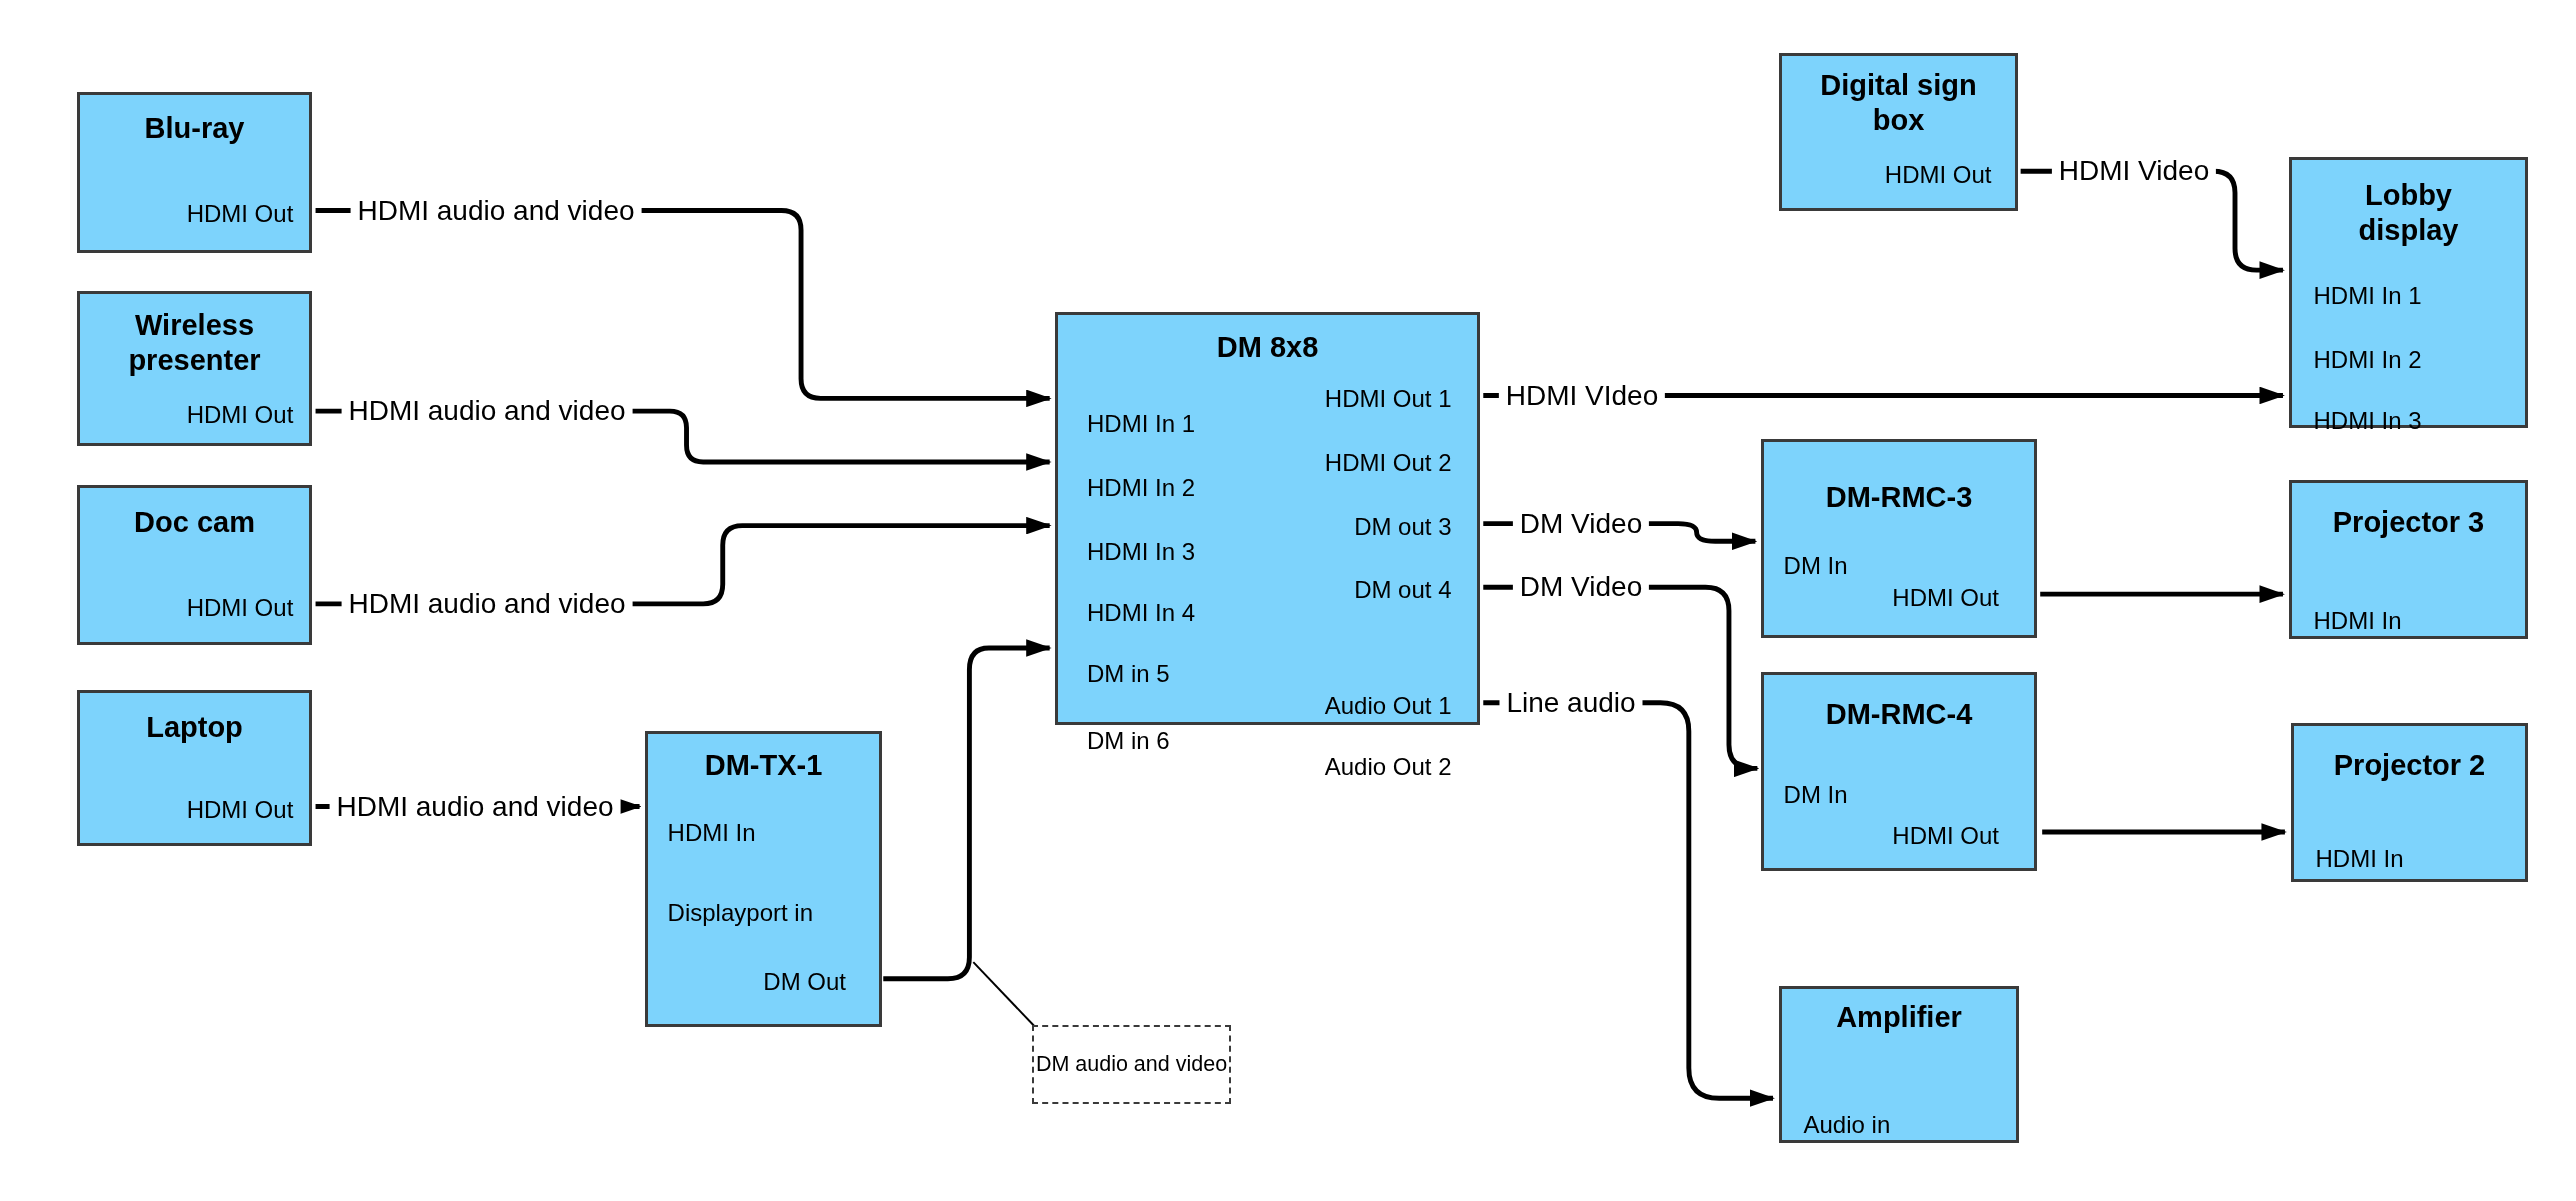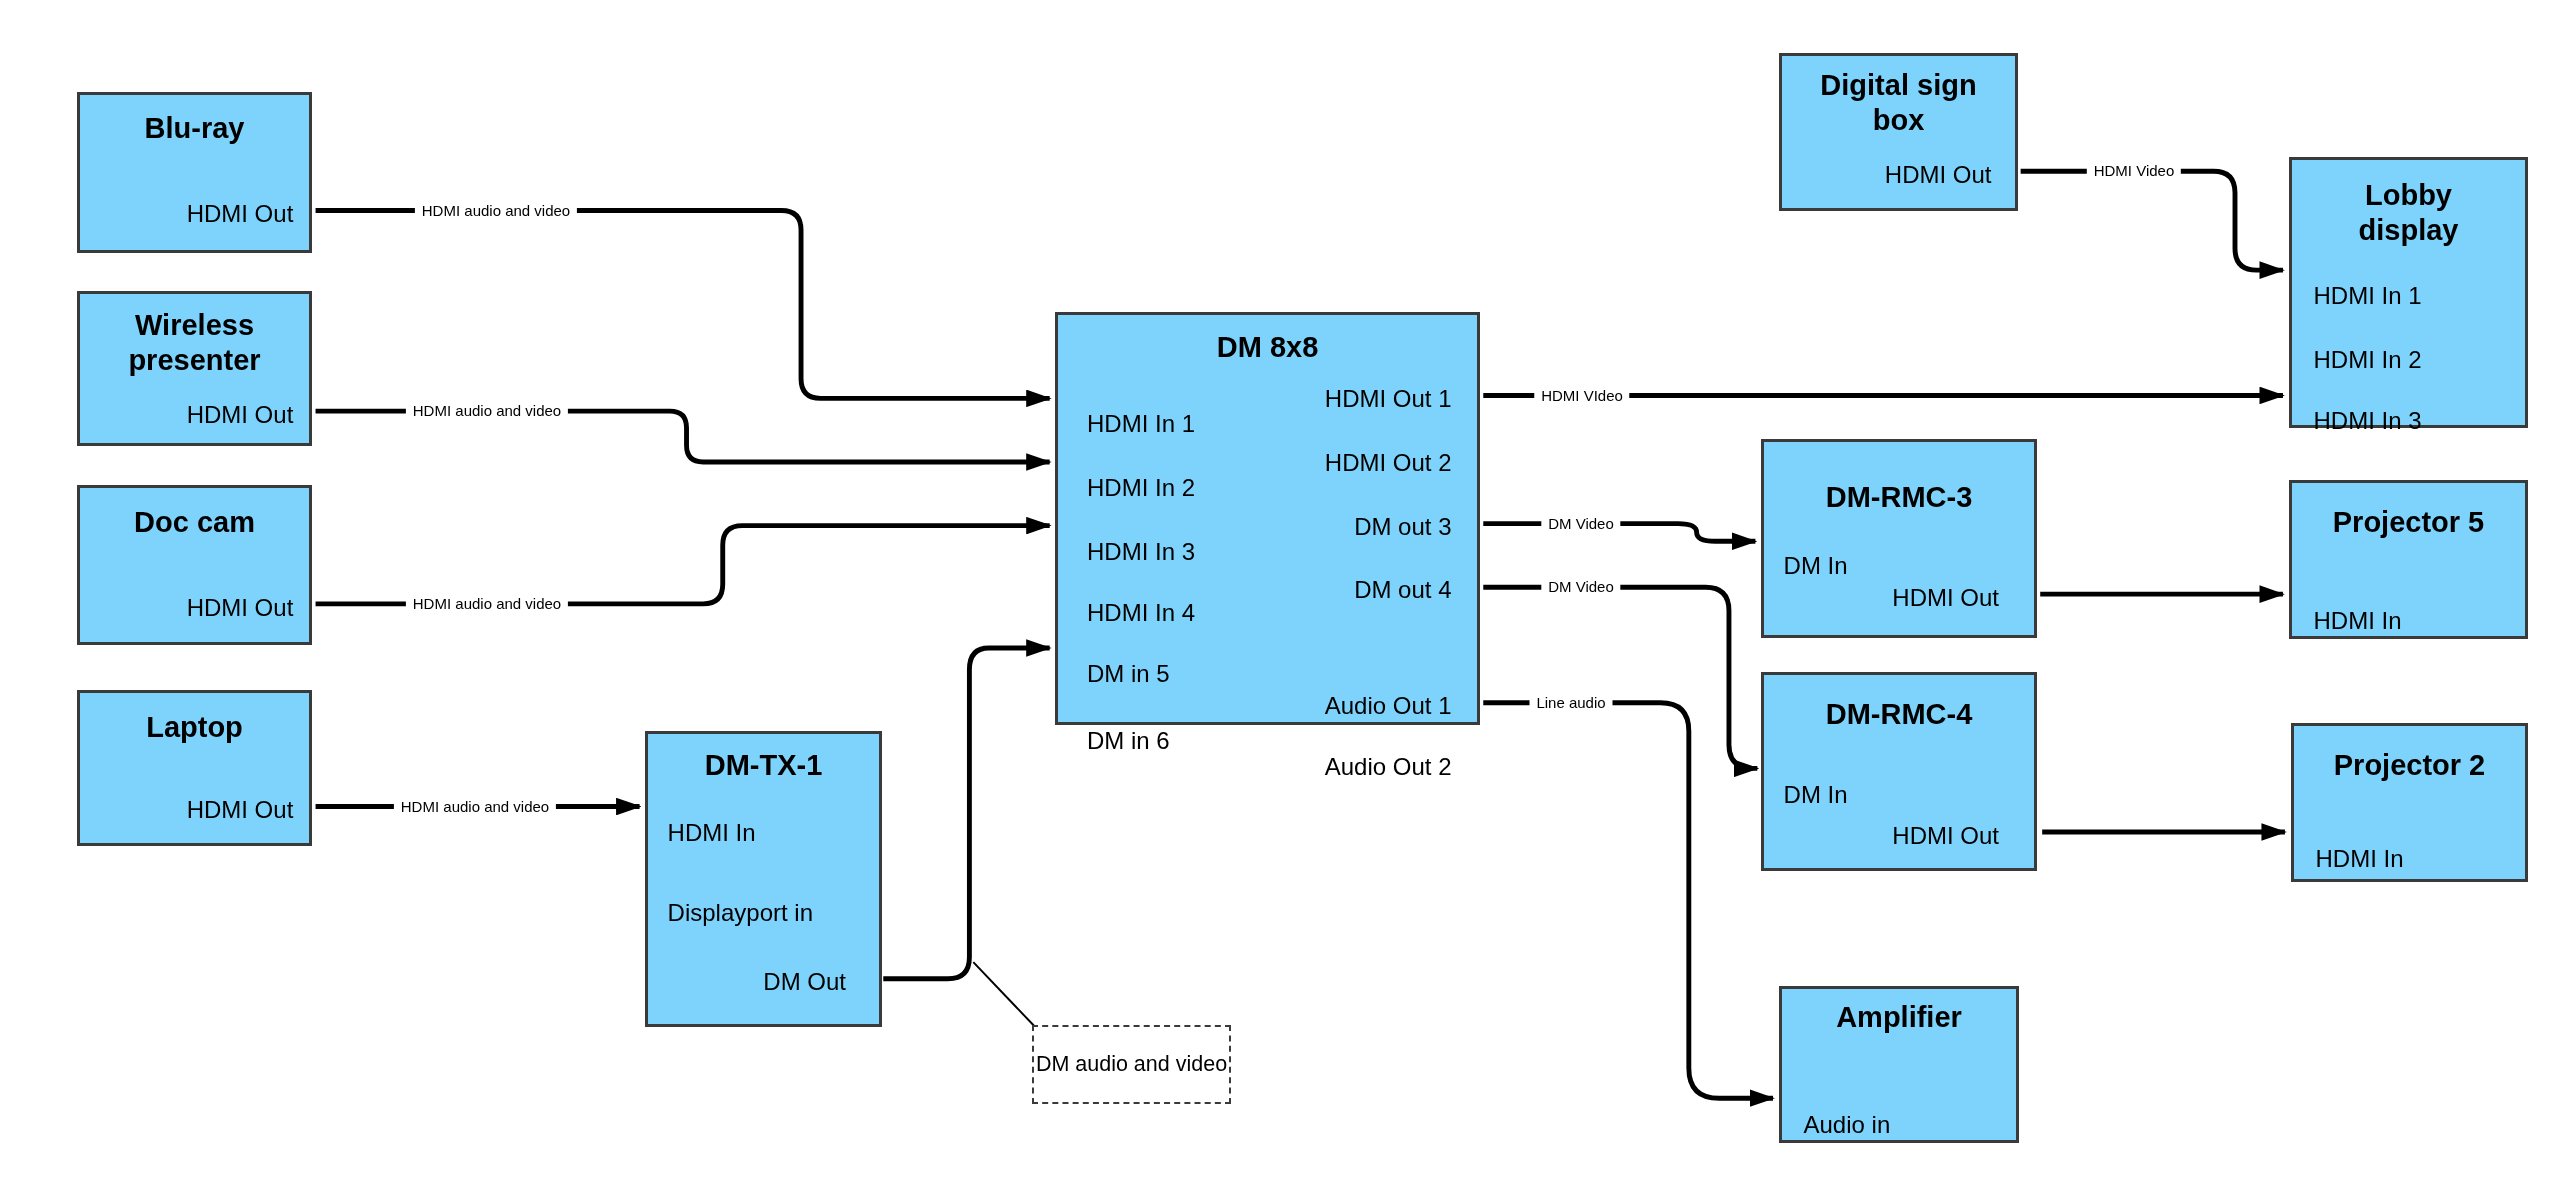--- a/index.html
+++ b/index.html
@@ -5,21 +5,21 @@
   html,body{margin:0;padding:0;background:#fff;}
   .stage{position:relative;width:2576px;height:1201px;background:#ffffff;
          font-family:"Liberation Sans",sans-serif;color:#000;overflow:hidden;}
   svg.wires{position:absolute;left:0;top:0;}
   .node{position:absolute;background:#7dd3fc;border:3.9px solid #3a3a3a;box-sizing:border-box;}
   .node-title{font-weight:bold;font-size:29px;line-height:35px;text-align:center;margin:0 auto;}
   .port{position:absolute;font-size:24px;line-height:31px;white-space:nowrap;}
   .port-left{left:21.5px;text-align:left;margin-top:23px;}
   .port-right{right:23.5px;text-align:right;}
   .edge-label{position:absolute;transform:translate(-50%,-50%);background:#fff;
-              padding:0 6.9px;font-size:15px;line-height:25.5px;white-space:nowrap;}
+              padding:0 6.9px;font-size:28px;line-height:25.5px;white-space:nowrap;}
   .annotation{position:absolute;left:1032px;top:1025px;width:199px;height:79px;
               border:2px dashed #3a3a3a;box-sizing:border-box;background:#fff;
               display:flex;align-items:center;justify-content:center;
               text-align:center;font-size:21.5px;line-height:25.5px;}
 </style>
 </head>
 <body>
 
 <div class="stage">
 
@@ -101,21 +101,21 @@
     <div class="port port-left" style="top:222px;left:21.5px;">HDMI In 3</div>
   </div>
 
   <div class="node" style="left:1761px;top:439px;width:276px;height:199px;">
     <div class="node-title" style="padding-top:38px;">DM-RMC-3</div>
     <div class="port port-left" style="top:85px;left:19.6px;">DM In</div>
     <div class="port port-right" style="top:140px;right:35px;">HDMI Out</div>
   </div>
 
   <div class="node" style="left:2289px;top:480px;width:239px;height:159px;">
-    <div class="node-title" style="padding-top:21.5px;">Projector 5</div>
+    <div class="node-title" style="padding-top:21.5px;">Projector 3</div>
     <div class="port port-left" style="top:99px;left:21.5px;">HDMI In</div>
   </div>
 
   <div class="node" style="left:1761px;top:672px;width:276px;height:199px;">
     <div class="node-title" style="padding-top:21.5px;">DM-RMC-4</div>
     <div class="port port-left" style="top:81px;left:19.6px;">DM In</div>
     <div class="port port-right" style="top:145px;right:35px;">HDMI Out</div>
   </div>
 
   <div class="node" style="left:2291px;top:723px;width:237px;height:159px;">

